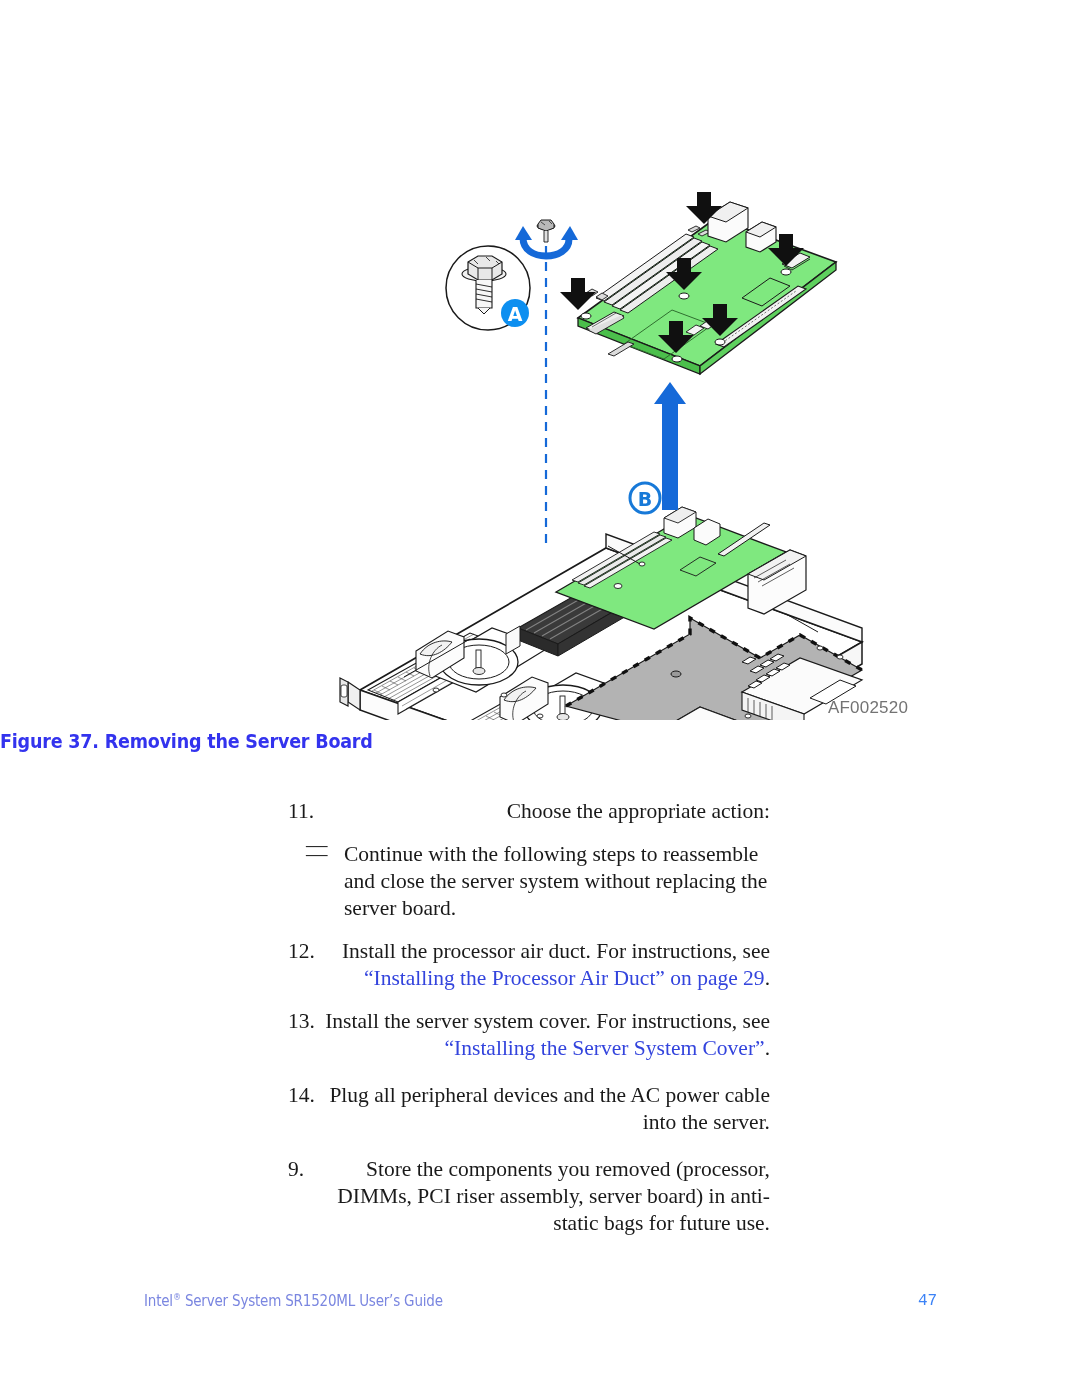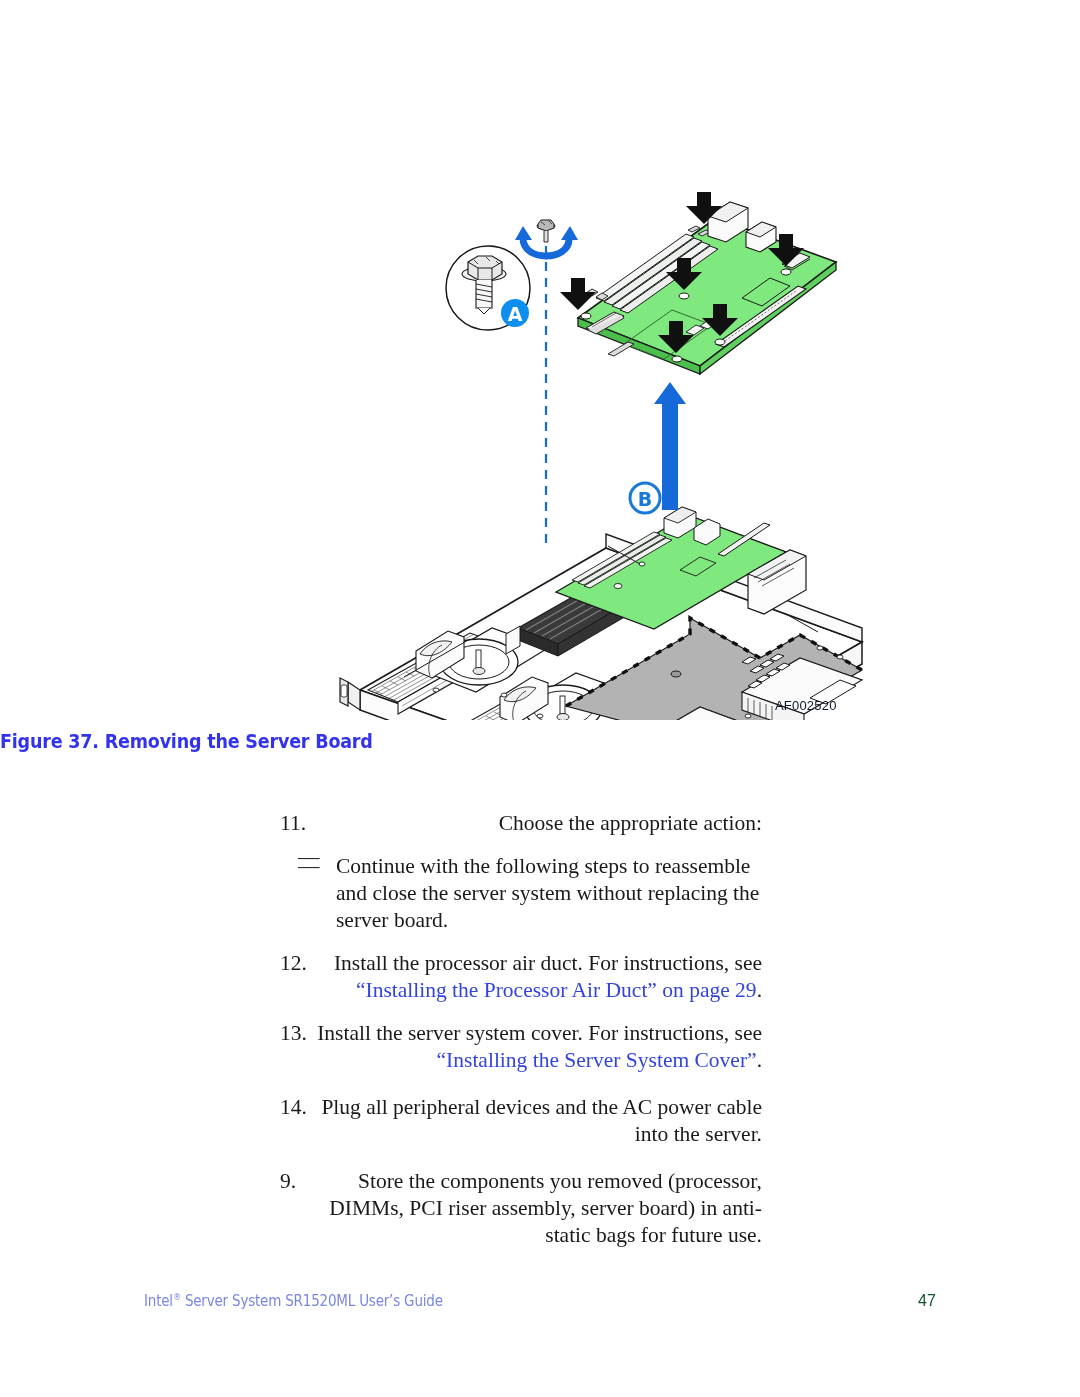--- a/index.html
+++ b/index.html
@@ -21,49 +21,48 @@
     position: absolute;
     left: 0;
     top: 150px;
     width: 1080px;
     height: 570px;
   }
   #figure-svg { display: block; }
 
   #figure-id-label {
     position: absolute;
-    left: 775px;
+    left: 828px;
     top: 548px;
     font-family: "Liberation Sans", "DejaVu Sans", sans-serif;
-    font-size: 13px;
-    color: #0f172a;
+    font-size: 17px;
+    color: #737373;
     letter-spacing: 0.2px;
   }
 
   #figure-caption {
     position: absolute;
     left: 0;
     top: 730px;
     width: 1080px;
     text-align: left;
     font-family: "DejaVu Sans", "Liberation Sans", sans-serif;
     font-size: 19.5px;
     font-weight: bold;
     font-stretch: condensed;
     color: #3333ee;
     letter-spacing: -0.2px;
   }
 
   
   #body-text {
     position: absolute;
-    left: 4px;
+    left: 12px;
     top: 798px;
     width: 876px;
-    margin-top: 12px;
   }
   .step {
     position: relative;
     margin: 0 0 7px 0;
     padding-left: 0;
     font-size: 21.5px;
     line-height: 27px;
     color: #1a1a1a;
   }
   .step .num {
@@ -125,24 +124,24 @@
     white-space: nowrap;
   }
   #footer-title sup {
     font-size: 9px;
     vertical-align: super;
   }
   #footer-page {
     position: absolute;
     left: 918px;
     top: 0;
-    font-family: Liberation Sans, sans-serif;
+    font-family: Liberation Mono, monospace;
     font-size: 16px;
     font-stretch: condensed;
-    color: #14532d;
+    color: #3b82f6;
   }
 </style>
 </head>
 <body>
 
 <div id="page">
 
   <div id="figure-block">
     <svg id="figure-svg" width="1080" height="570" viewBox="0 0 1080 570">
 

